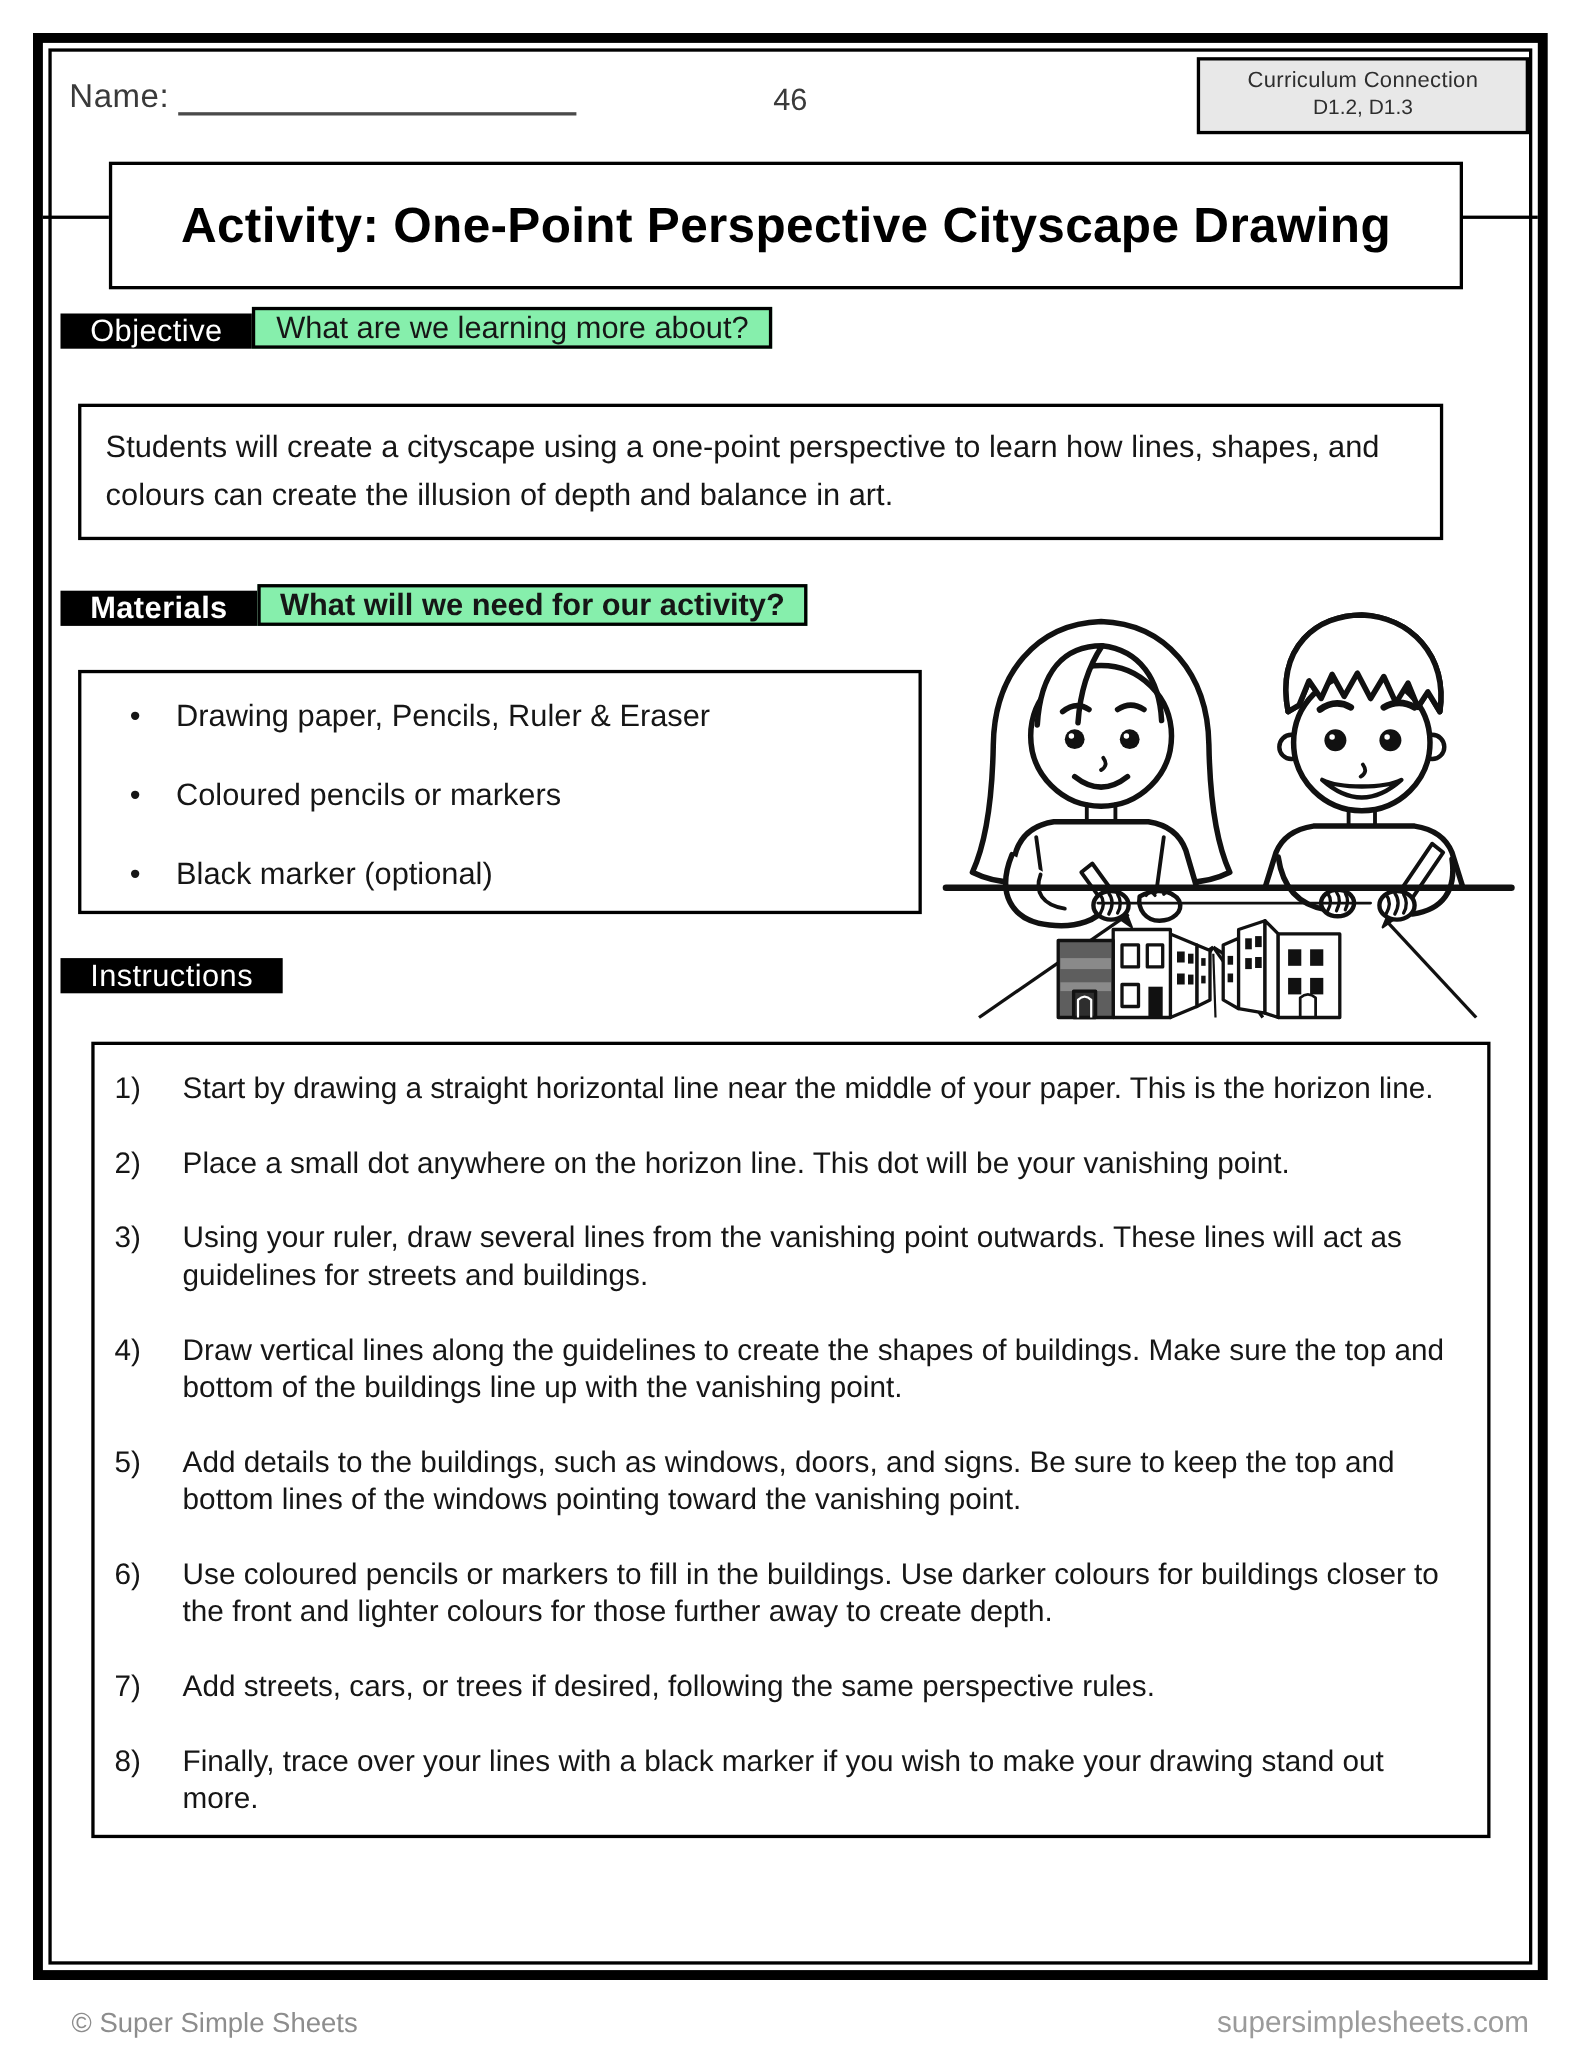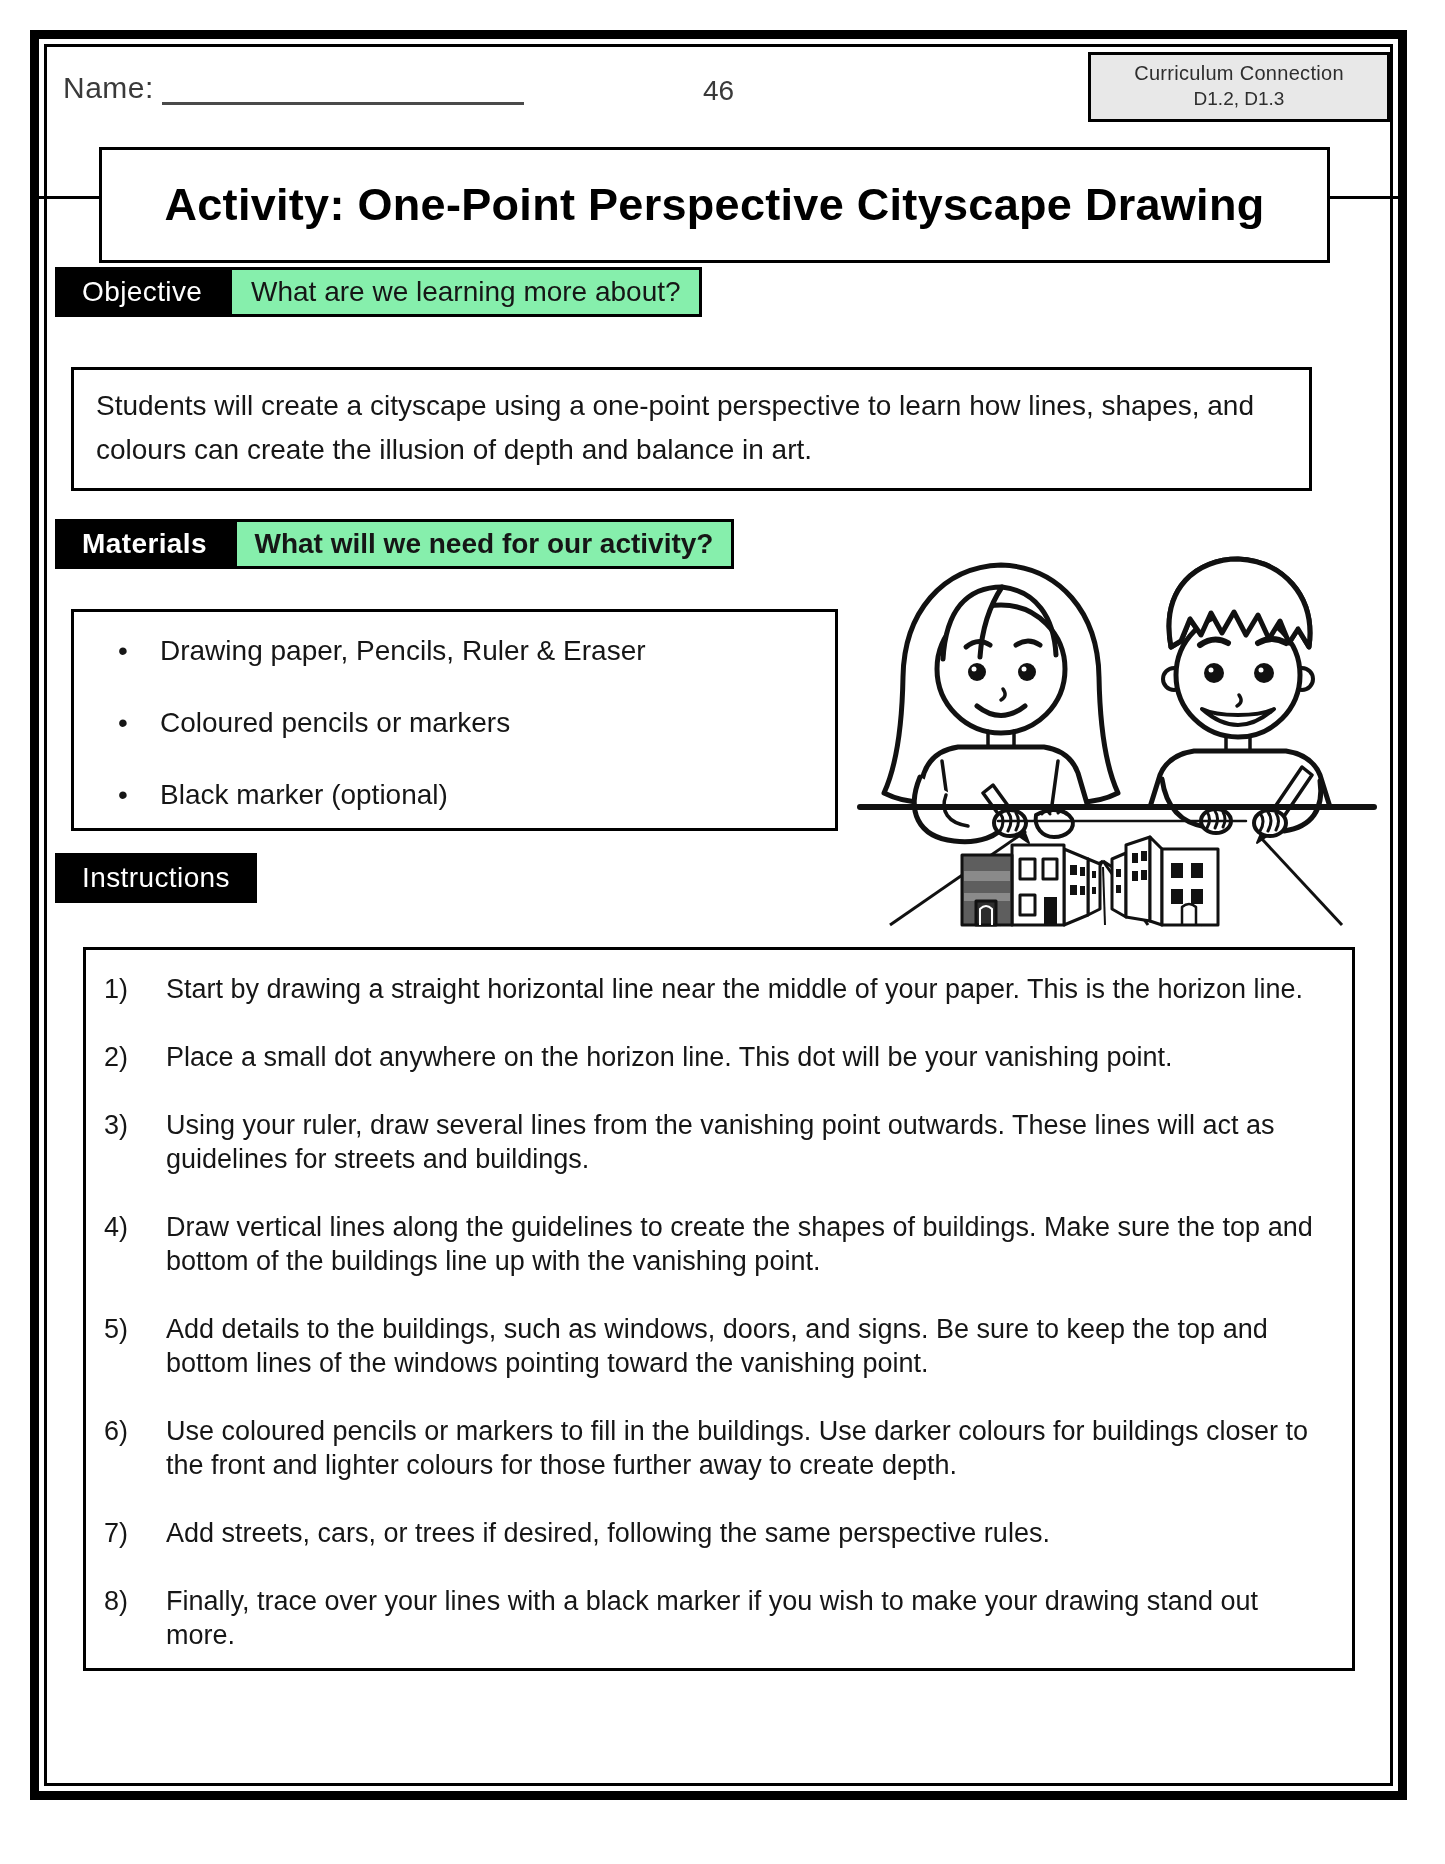--- a/index.html
+++ b/index.html
@@ -30,21 +30,21 @@
   
   .title-band { position:relative; margin-top:30px; height:100px; }
   .title-line { position:absolute; left:-8px; right:-8px; top:49px; border-top:3px solid #000; }
   .title-box {
     position:absolute; left:52px; right:60px; top:0; height:116px; background:#fff;
     border:3px solid #000; box-sizing:border-box; display:flex; align-items:center; justify-content:center;
     font-size:45px; font-weight:700; letter-spacing:0.3px; color:#000; white-space:nowrap;
   }
 
   
-  .sec-row { display:flex; margin-left:8px; height:50px; }
+  .sec-row { display:flex; margin-left:8px; height:50px;align-items:flex-end; }
   .obj-row { margin-top:20px; }
   .mat-row { margin-top:28px;font-weight:bold; }
   .ins-row { margin-top:22px; }
   .sec-label {
     background:#000; color:#fff; display:flex; align-items:center;
     padding:0 27px; font-size:28px; letter-spacing:0.4px;
   }
   .sec-q {
     background:#86efac; border:3px solid #000; box-sizing:border-box;
     display:flex; align-items:center; justify-content:center; font-size:28px; color:#161616;
@@ -279,13 +279,17 @@
             <div class="step">
               <span class="step-num">8)</span>
               <span class="step-text">Finally, trace over your lines with a black marker if you wish to make your drawing stand out more.</span>
             </div>
           </div>
 
       </div>
     </div>
   </div>
 
+  <div class="footer">
+    <span class="foot-copy">© Super Simple Sheets</span>
+    <span class="foot-site">supersimplesheets.com</span>
+  </div>
 </div>
 
 </body></html>

